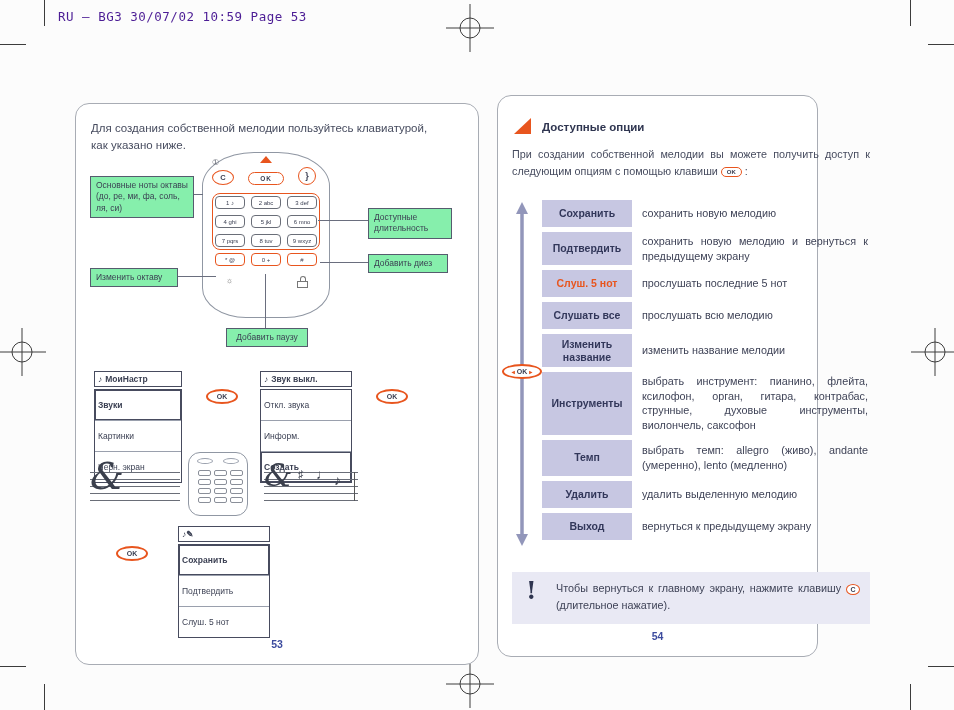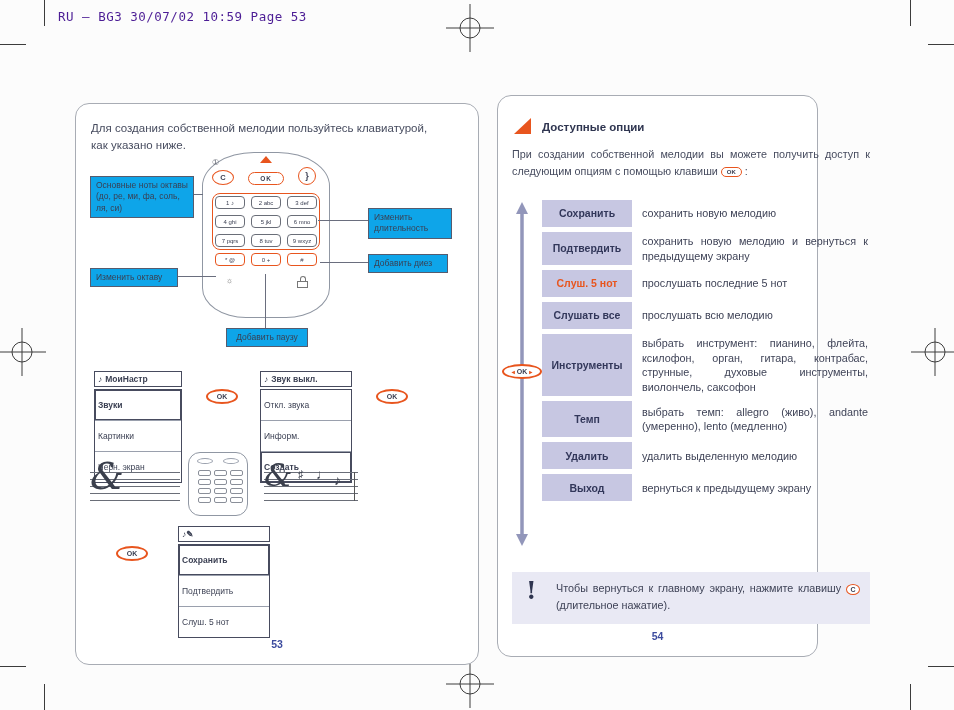--- a/index.html
+++ b/index.html
@@ -27,21 +27,21 @@
   .skey-ok { left:46px; top:20px; width:36px; height:13px; border-radius:8px; font-size:6.5px; letter-spacing:1px; }
   .skey-flap { left:96px; top:15px; width:18px; height:18px; border-radius:50%; font-size:9px; }
   .keypad { position:absolute; left:13px; top:44px; display:grid; grid-template-columns:repeat(3,30px); gap:6px; }
   .key { height:13px; border:1px solid #6a6e78; border-radius:4px; background:#fff; font-size:6px; color:#3a3f52; display:flex; align-items:center; justify-content:center; overflow:hidden; white-space:nowrap; }
   .key.okey { border-color:#e8551e; }
   .keygroup { position:absolute; left:10px; top:41px; width:108px; height:57px; border:1.5px solid #e8551e; border-radius:8px; }
   .sun { position:absolute; left:24px; top:124px; font-size:8px; color:#777; }
   .lock-shackle { position:absolute; left:98px; top:124px; width:6px; height:6px; border:1px solid #777; border-bottom:none; border-radius:3px 3px 0 0; }
   .lock-body { position:absolute; left:95px; top:129px; width:11px; height:7px; border:1px solid #777; background:#fff; }
 
-  .callout { position:absolute; border:1px solid #565b6e; background:#0ea5e9; padding:3px 5px; font-size:8.5px; line-height:1.35; color:#3a3f52; }
+  .callout { position:absolute; border:1px solid #565b6e; background:#86efac; padding:3px 5px; font-size:8.5px; line-height:1.35; color:#3a3f52; }
   .cline { position:absolute; background:#6a6e7e; }
 
   .menu { position:absolute; font-size:8.5px; color:#3a3f52; }
   .menu-title { border:1px solid #474b5e; background:#fff; font-weight:bold; padding:2px 3px; display:flex; align-items:center; gap:3px; }
   .menu-items { border:1px solid #474b5e; margin-top:2px; background:#fff; }
   .menu-item { padding:10px 3px; border-top:1px solid #9aa0ad; }
   .menu-item:first-child { border-top:none; }
   .menu-item.sel { font-weight:bold; box-shadow:inset 0 0 0 1px #474b5e; }
 
   .ok-ring { position:absolute; width:32px; height:15px; border:2px solid #e8551e; border-radius:50%; background:#fff; display:flex; align-items:center; justify-content:center; gap:2px; font-size:7px; font-weight:bold; color:#3a3f52; }
@@ -140,21 +140,21 @@
       <div class="key okey">#</div>
     </div>
     <span class="sun">☼</span>
     <div class="lock-shackle"></div>
     <div class="lock-body"></div>
   </div>
 
   <div class="callout" style="left:14px; top:72px; width:104px;">Основные ноты октавы (до, ре, ми, фа, соль, ля, си)</div>
   <div class="cline" style="left:118px; top:90px; width:9px; height:1px;"></div>
 
-  <div class="callout" style="left:292px; top:104px; width:84px;">Изменить длительность</div>
+  <div class="callout" style="left:292px; top:104px; width:84px;">Доступные длительность</div>
   <div class="cline" style="left:242px; top:116px; width:50px; height:1px;"></div>
 
   <div class="callout" style="left:292px; top:150px; width:80px;">Добавить диез</div>
   <div class="cline" style="left:244px; top:158px; width:48px; height:1px;"></div>
 
   <div class="callout" style="left:14px; top:164px; width:88px;">Изменить октаву</div>
   <div class="cline" style="left:102px; top:172px; width:38px; height:1px;"></div>
 
   <div class="cline" style="left:189px; top:170px; width:1px; height:54px;"></div>
   <div class="callout" style="left:150px; top:224px; width:82px; text-align:center;">Добавить паузу</div>
@@ -275,20 +275,24 @@
     </div>
     <div class="opt-row">
       <div class="opt-label accent">Слуш. 5 нот</div>
       <div class="opt-desc">прослушать последние 5 нот</div>
     </div>
     <div class="opt-row">
       <div class="opt-label">Слушать все</div>
       <div class="opt-desc">прослушать всю мелодию</div>
     </div>
     <div class="opt-row">
+      <div class="opt-label">Изменить название</div>
+      <div class="opt-desc">изменить название мелодии</div>
+    </div>
+    <div class="opt-row">
       <div class="opt-label">Инструменты</div>
       <div class="opt-desc">выбрать инструмент: пианино, флейта, ксилофон, орган, гитара, контрабас, струнные, духовые инструменты, виолончель, саксофон</div>
     </div>
     <div class="opt-row" style="min-height:36px;">
       <div class="opt-label">Темп</div>
       <div class="opt-desc">выбрать темп: allegro (живо), andante (умеренно), lento (медленно)</div>
     </div>
     <div class="opt-row">
       <div class="opt-label">Удалить</div>
       <div class="opt-desc">удалить выделенную мелодию</div>

